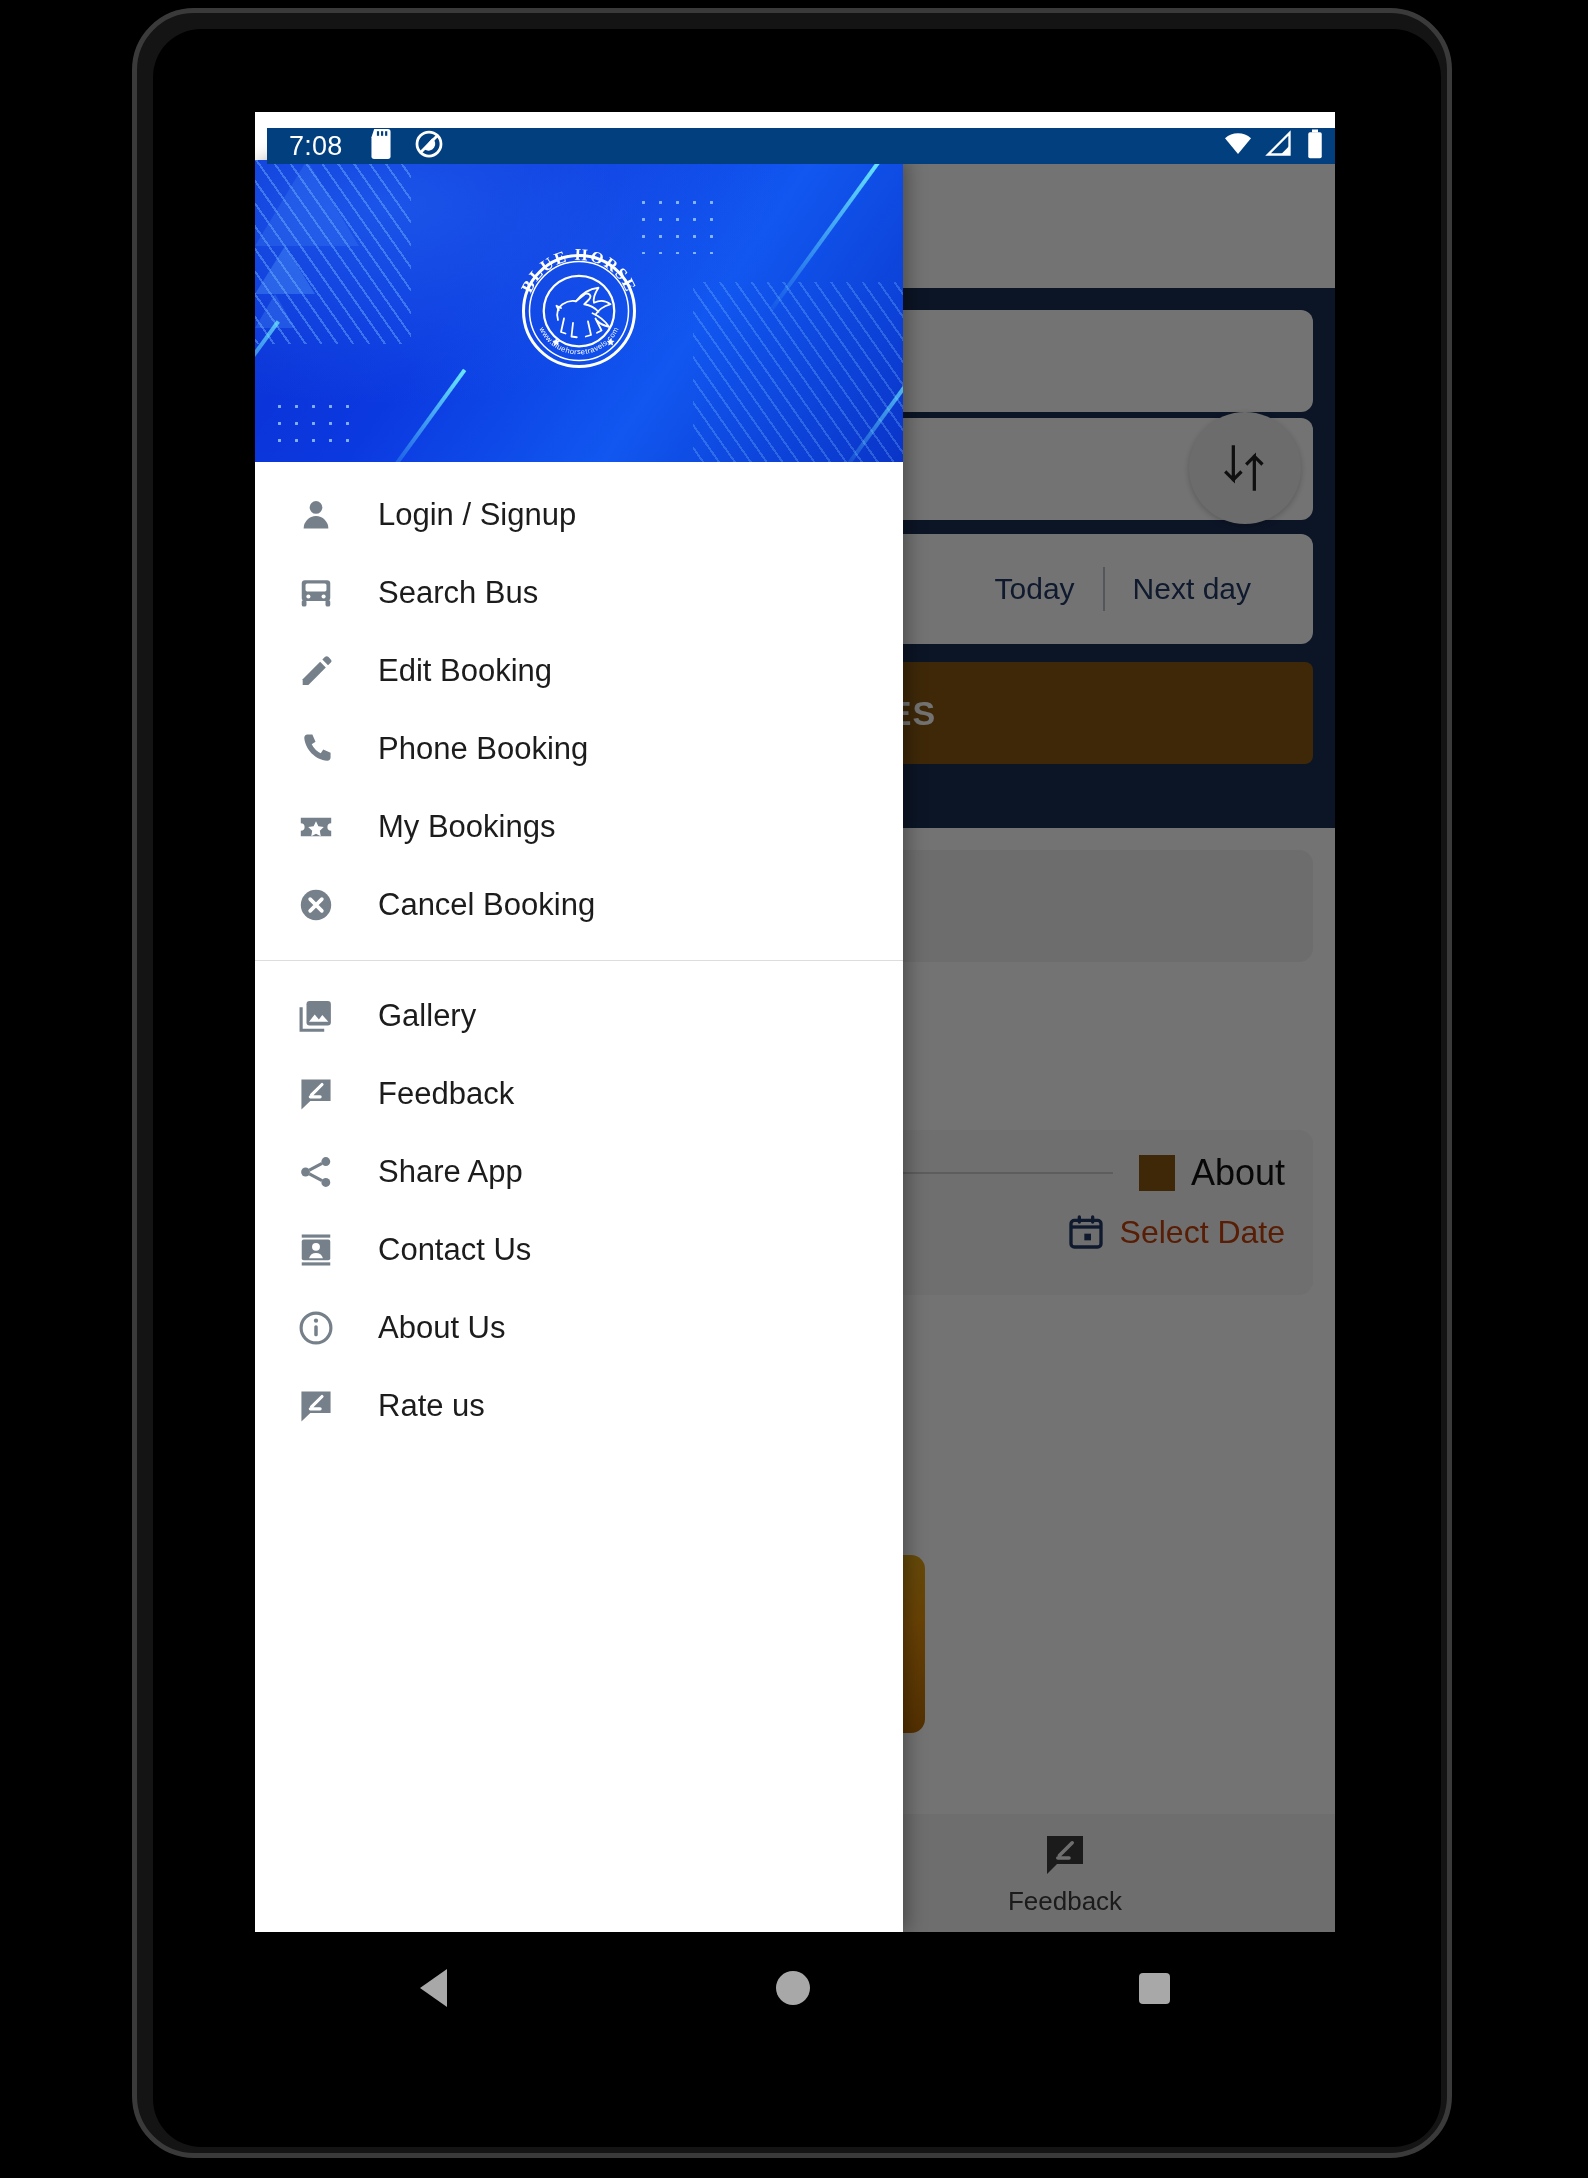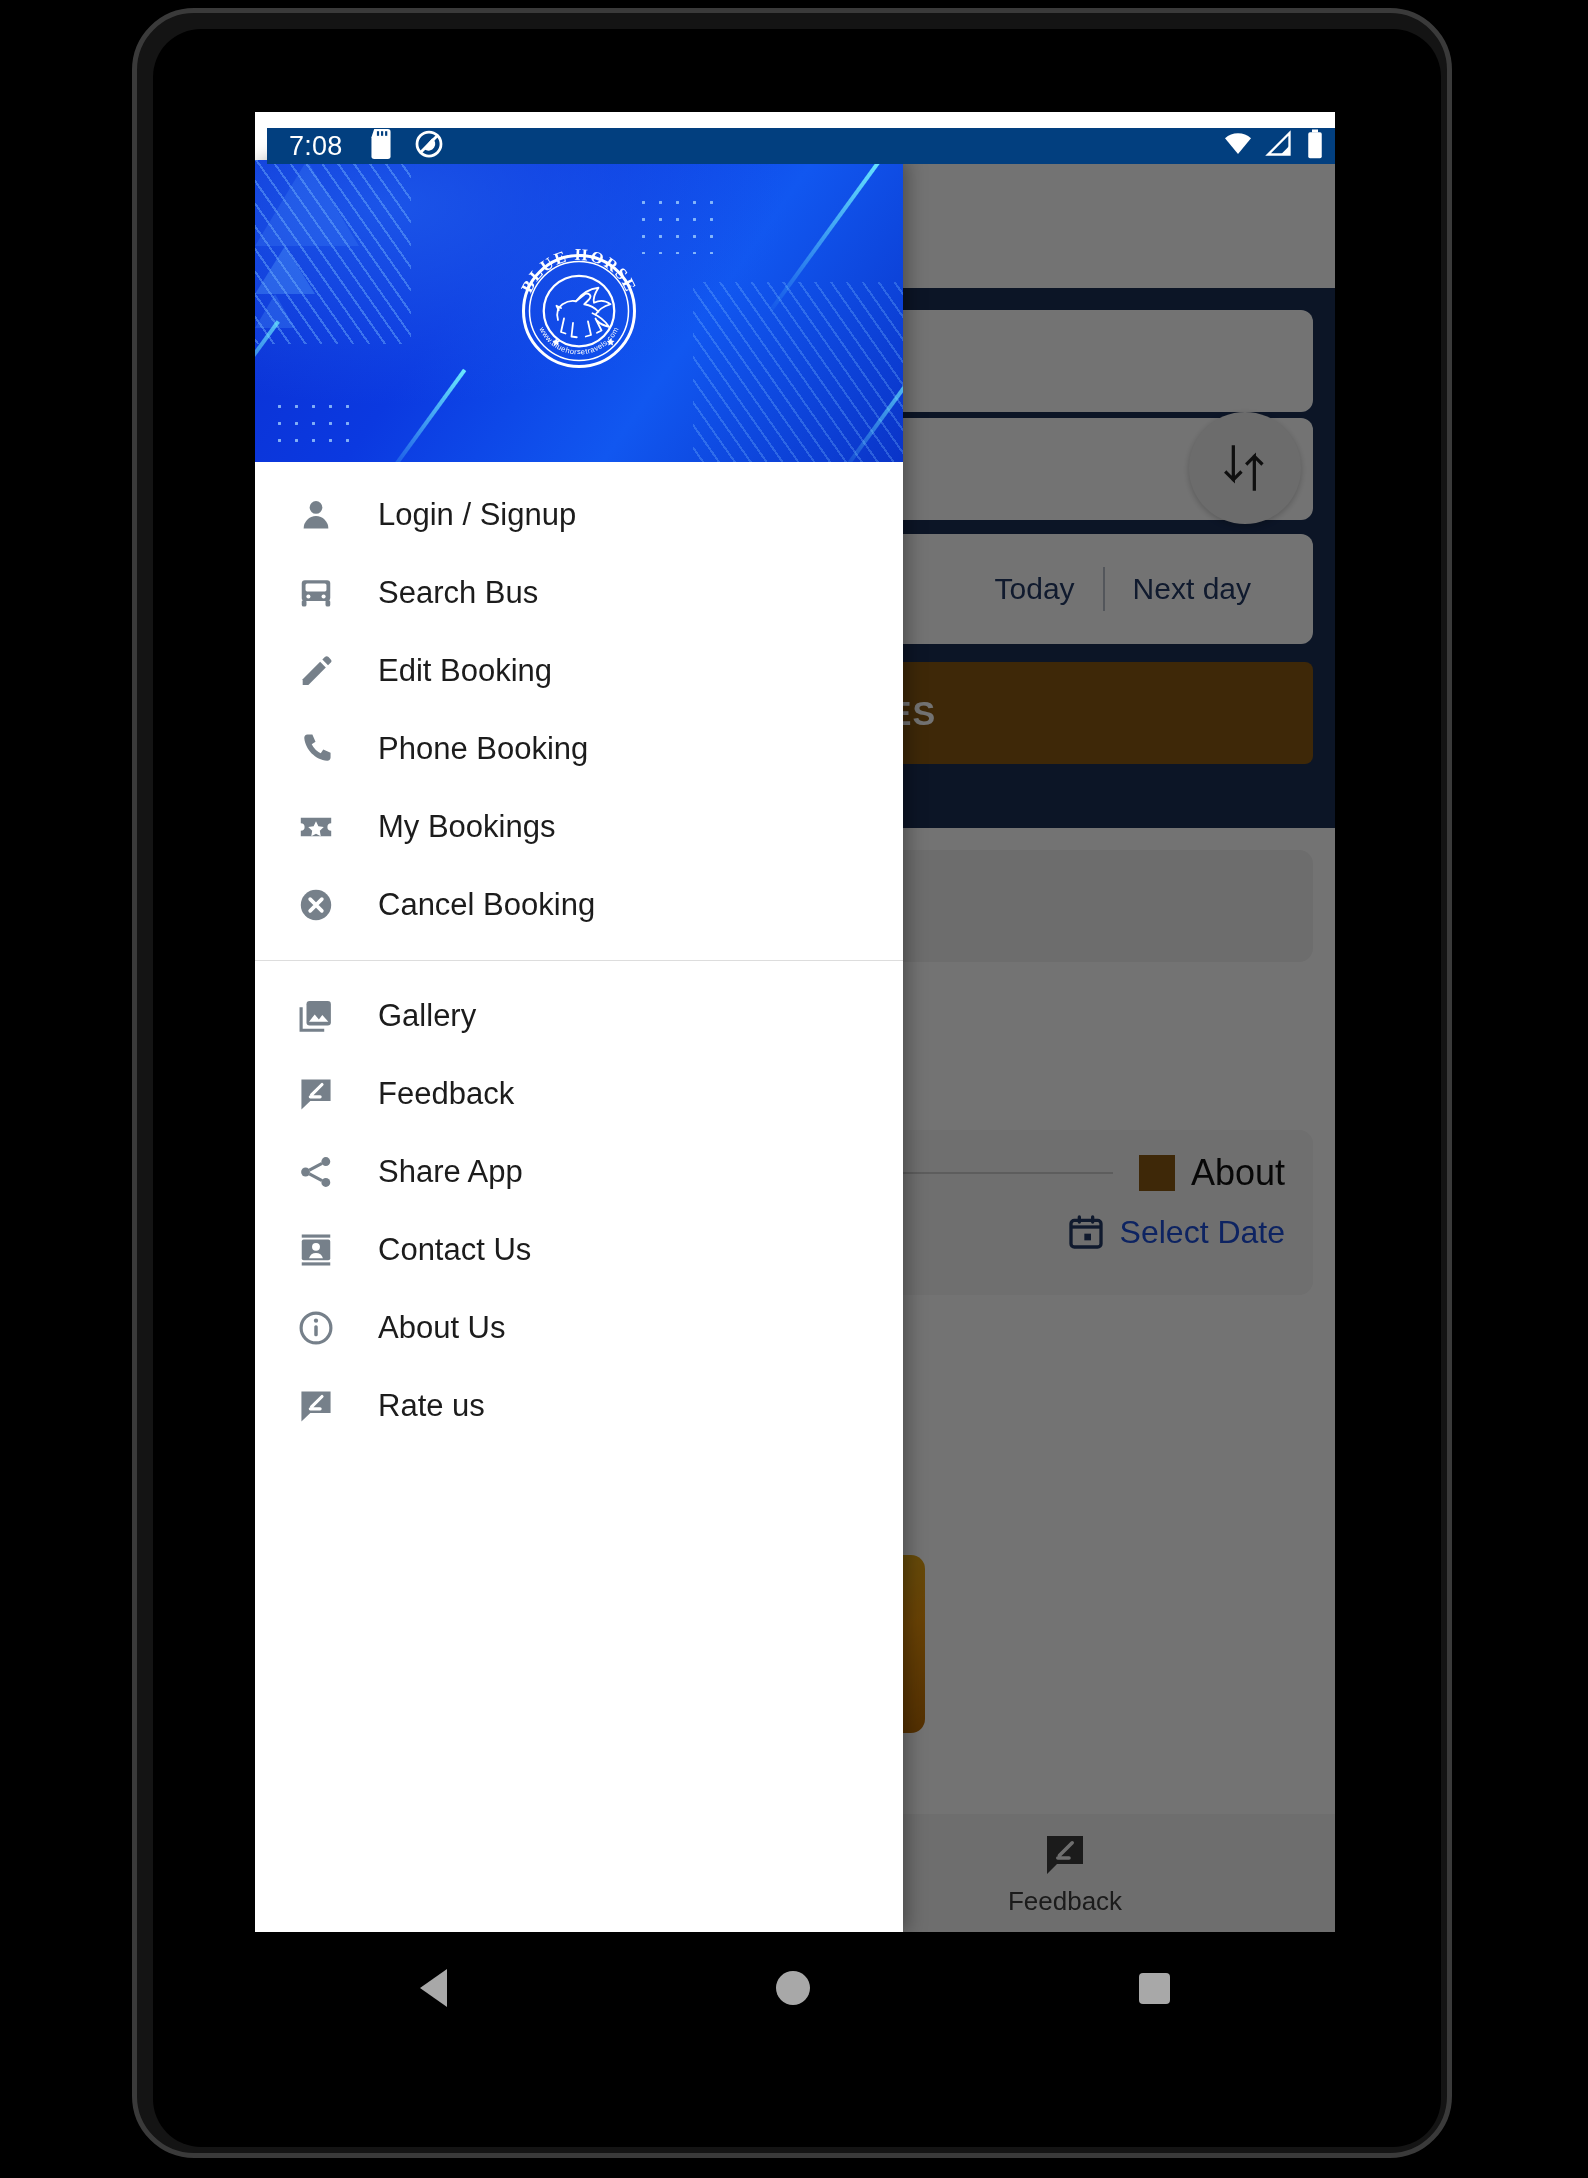--- a/index.html
+++ b/index.html
@@ -187,21 +187,21 @@
     width: 1036px; height: 165px;
     background: #f5f5f5;
     border-radius: 14px;
     padding: 22px 28px;
   }
   .route-row1 { display: flex; align-items: center; justify-content: flex-end; gap: 16px; }
   .route-line { flex: 1; height: 2px; background: #cfcfcf; margin-right: 10px; }
   .route-swatch { width: 36px; height: 36px; background: #8a5a12; }
   .route-city { font-size: 36px; color: #111111; }
   .route-row2 { display: flex; align-items: center; justify-content: flex-end; gap: 14px; margin-top: 18px; }
-  .select-date-text { font-size: 32px; color: #1d4ed8; }
+  .select-date-text { font-size: 32px; color: #c2410c; }
 
   
   #gallery-title {
     position: absolute;
     left: 26px; top: 1290px;
     font-size: 48px;
     font-weight: bold;
     color: #111111;
   }
   #gallery-strip {

